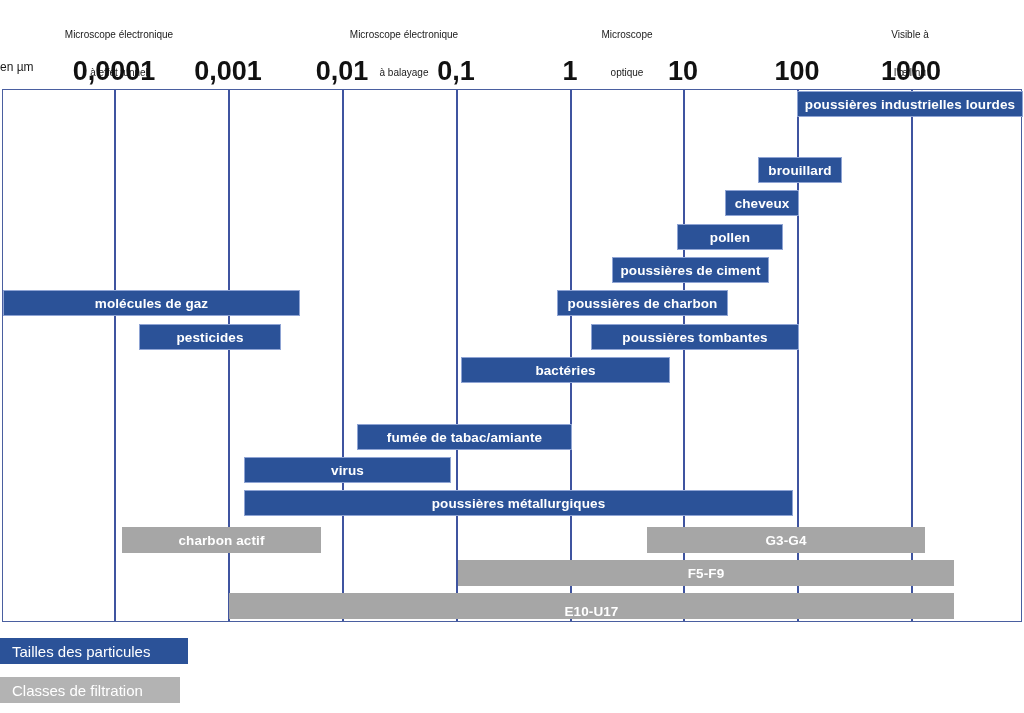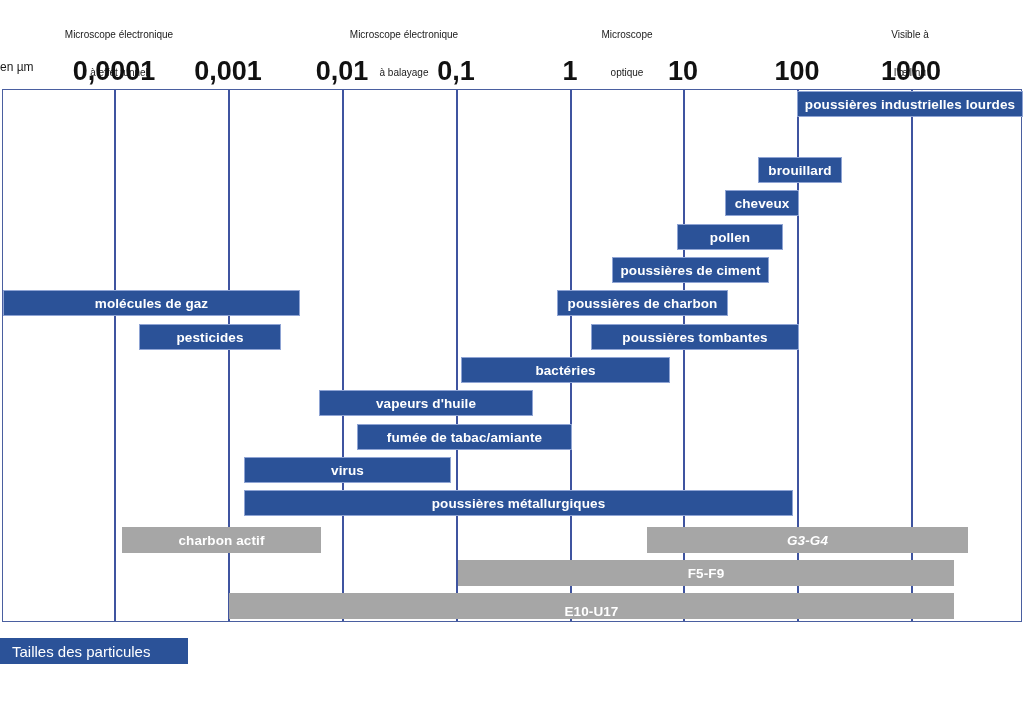--- a/index.html
+++ b/index.html
@@ -171,52 +171,52 @@
     </div>
 
     <div class="bar blue" style="left:588px;top:234px;width:208px;">
       <span>poussières tombantes</span>
     </div>
 
     <div class="bar blue" style="left:458px;top:267px;width:209px;">
       <span>bactéries</span>
     </div>
 
-    <div class="bar blue" style="left:316px;top:300px;width:214px;">
-      <span>vapeurs d'huile</span>
-    </div>
 
     <div class="bar blue" style="left:354px;top:334px;width:215px;">
       <span>fumée de tabac/amiante</span>
     </div>
 
     <div class="bar blue" style="left:241px;top:367px;width:207px;">
       <span>virus</span>
     </div>
 
     <div class="bar blue" style="left:241px;top:400px;width:549px;">
       <span>poussières métallurgiques</span>
     </div>
 
     <div class="bar gray" style="left:119px;top:437px;width:199px;">
       <span>charbon actif</span>
     </div>
 
-    <div class="bar gray" style="left:644px;top:437px;width:321px;font-style:italic;">
+    <div class="bar gray" style="left:644px;top:437px;width:278px;">
       <span>G3-G4</span>
     </div>
 
     <div class="bar gray" style="left:455px;top:470px;width:496px;">
       <span>F5-F9</span>
     </div>
 
     <div class="bar gray" style="left:226px;top:503px;width:725px;align-items:flex-end;">
       <span>E10-U17</span>
     </div>
 
   </div>
 
   <div class="legend-item blue" style="left:0px;top:638px;width:188px;">
     <span>Tailles des particules</span>
   </div>
 
+  <div class="legend-item gray" style="left:0px;top:677px;width:180px;">
+    <span>Classes de filtration</span>
+  </div>
 
 </div>
 
 </body></html>

